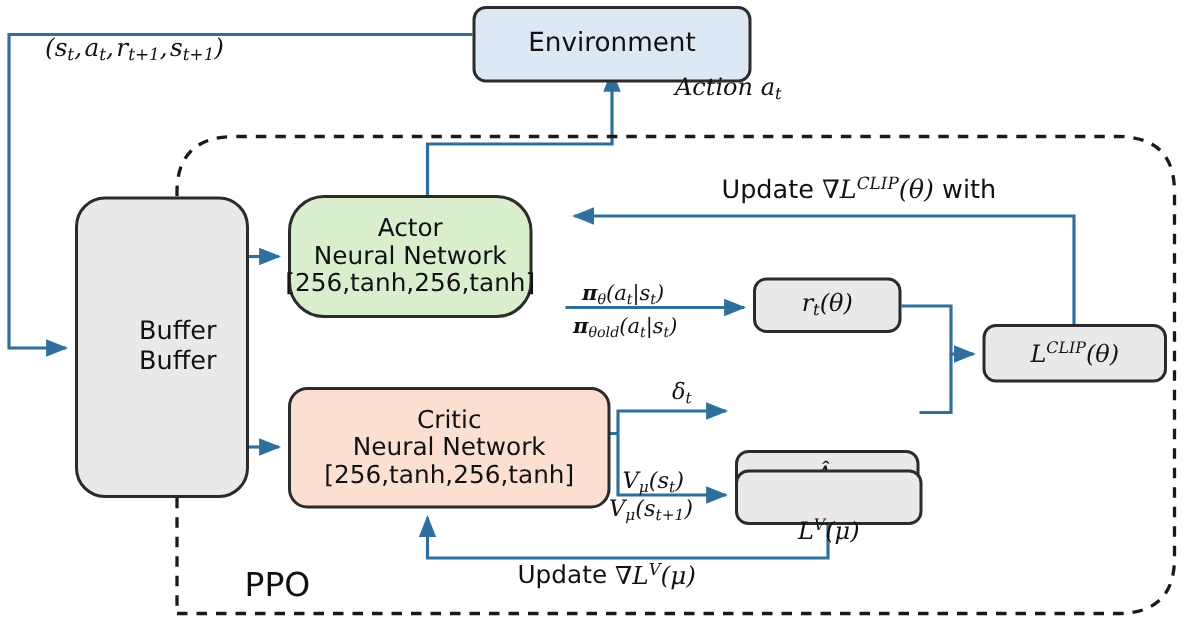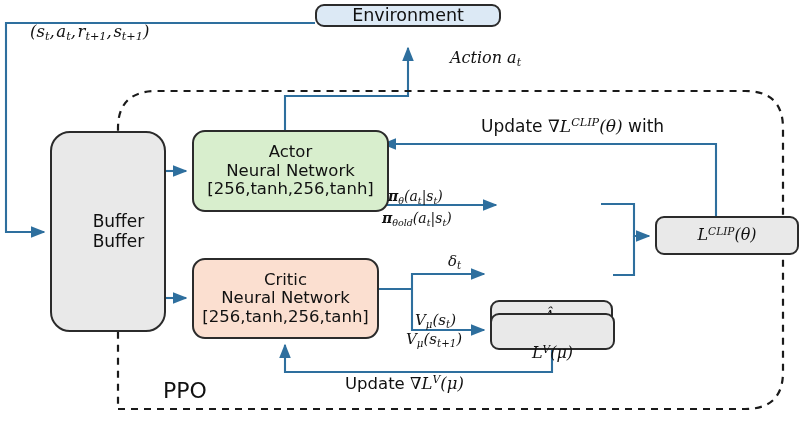--- a/index.html
+++ b/index.html
@@ -4,35 +4,35 @@
 <style>
   html,body{margin:0;padding:0;background:#ffffff;}
   body{width:800px;height:422px;font-family:"DejaVu Sans",sans-serif;position:relative;overflow:hidden;}
   #diagram{position:absolute;left:0;top:0;width:800px;height:422px;}
 
   .node{position:absolute;box-sizing:border-box;border:2.2px solid #2b2b2b;
         display:flex;flex-direction:column;align-items:center;justify-content:center;
         text-align:center;color:#111;line-height:1.12;}
   .node .ln{display:block;white-space:nowrap;}
 
-  .env{left:315px;top:4px;width:186px;height:23px;border-radius:9px;background:#dce9f5;
+  .env{left:315px;top:4px;width:186px;height:51px;border-radius:9px;background:#dce9f5;
        font-size:17.5px;}
   .buffer{left:50px;top:131px;width:116px;height:201px;border-radius:20px;background:#e9e9e9;
           font-size:17px;padding-left:21px;}
-  .actor{left:192px;top:130px;width:197px;height:82px;border-radius:13px;background:#d8eecd;
+  .actor{left:192px;top:130px;width:163px;height:82px;border-radius:24px;background:#d8eecd;
          font-size:16.5px;}
-  .critic{left:192px;top:258px;width:187px;height:81px;border-radius:13px;background:#fbdfd0;
+  .critic{left:192px;top:258px;width:215px;height:81px;border-radius:13px;background:#fbdfd0;
           font-size:16.5px;}
   .rt{left:502px;top:185px;width:99px;height:37px;border-radius:9px;background:#e9e9e9;
       font-size:16px;}
   .adv{left:490px;top:256px;width:123px;height:37px;border-radius:9px;background:#e9e9e9;
        font-size:16px;margin-top:44px;}
   .lv{left:490px;top:313px;width:125px;height:37px;border-radius:9px;background:#e9e9e9;
       font-size:16px;}
-  .lclip{left:655px;top:216px;width:144px;height:39px;border-radius:9px;background:#e9e9e9;
+  .lclip{left:655px;top:216px;width:123px;height:39px;border-radius:9px;background:#e9e9e9;
          font-size:16px;}
 
   .mlabel{position:absolute;color:#111;white-space:nowrap;font-family:"DejaVu Serif",serif;
           font-style:italic;}
   .plabel{position:absolute;color:#111;white-space:nowrap;font-family:"DejaVu Sans",sans-serif;}
 
   .lbl-traj{left:30px;top:22px;font-size:16.5px;}
   .lbl-action{left:426px;top:48px;font-size:16px;margin-left:24px;}
   .lbl-pi-num{left:388px;top:188px;font-size:14px;}
   .lbl-pi-den{left:382px;top:210px;font-size:14px;}
@@ -100,20 +100,23 @@
     <span class="ln">Neural Network</span>
     <span class="ln">[256,tanh,256,tanh]</span>
   </div>
 
   <div class="node critic">
     <span class="ln">Critic</span>
     <span class="ln">Neural Network</span>
     <span class="ln">[256,tanh,256,tanh]</span>
   </div>
 
+  <div class="node rt">
+    <span class="ln" style="font-family:'DejaVu Serif',serif;font-style:italic;">r<sub>t</sub>(θ)</span>
+  </div>
 
   <div class="node adv">
     <span class="ln" style="font-family:'DejaVu Serif',serif;font-style:italic;">Â<sub>t</sub></span>
   </div>
 
   <div class="node lv">
     <span class="ln" style="font-family:'DejaVu Serif',serif;font-style:italic;margin-top:44px;">L<sup>V</sup>(μ)</span>
   </div>
 
   <div class="node lclip">

